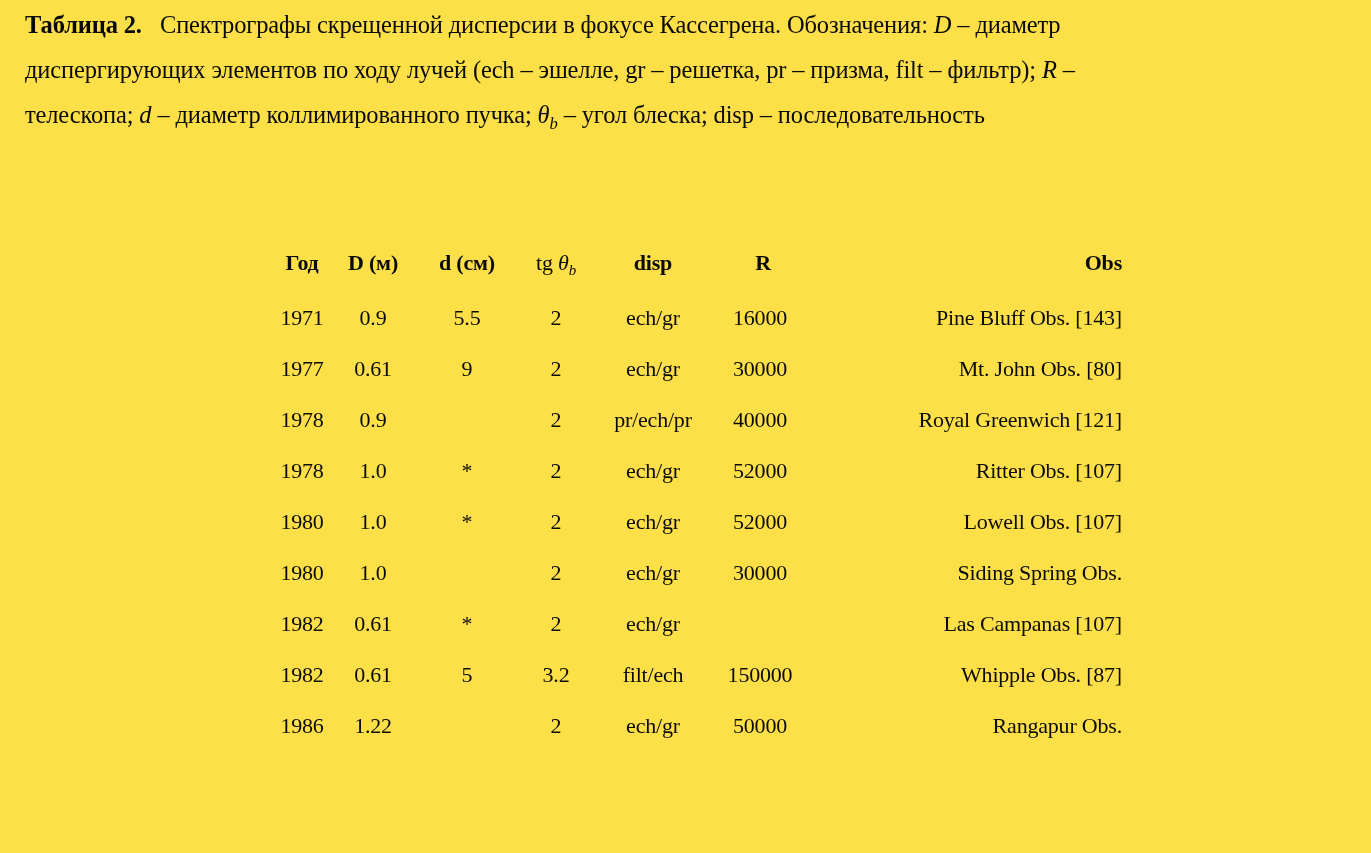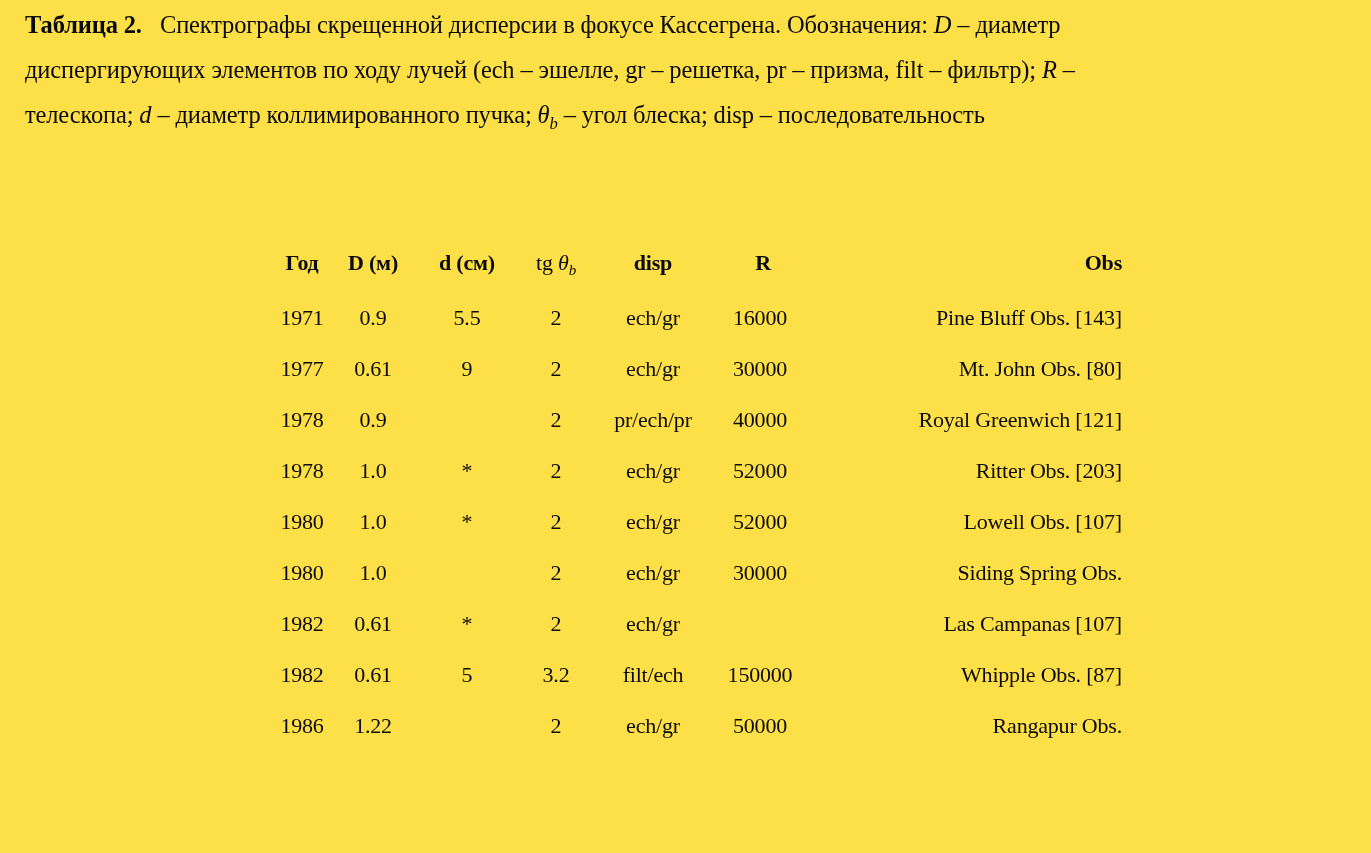--- a/index.html
+++ b/index.html
@@ -91,21 +91,21 @@
           <td class="ar col5">40000</td>
           <td class="al col6">Royal Greenwich [121]</td>
         </tr>
         <tr>
           <td class="ac col0">1978</td>
           <td class="ac col1">1.0</td>
           <td class="ac col2">*</td>
           <td class="ac col3">2</td>
           <td class="ac col4">ech/gr</td>
           <td class="ar col5">52000</td>
-          <td class="al col6">Ritter Obs. [203]</td>
+          <td class="al col6">Ritter Obs. [107]</td>
         </tr>
         <tr>
           <td class="ac col0">1980</td>
           <td class="ac col1">1.0</td>
           <td class="ac col2">*</td>
           <td class="ac col3">2</td>
           <td class="ac col4">ech/gr</td>
           <td class="ar col5">52000</td>
           <td class="al col6">Lowell Obs. [107]</td>
         </tr>

